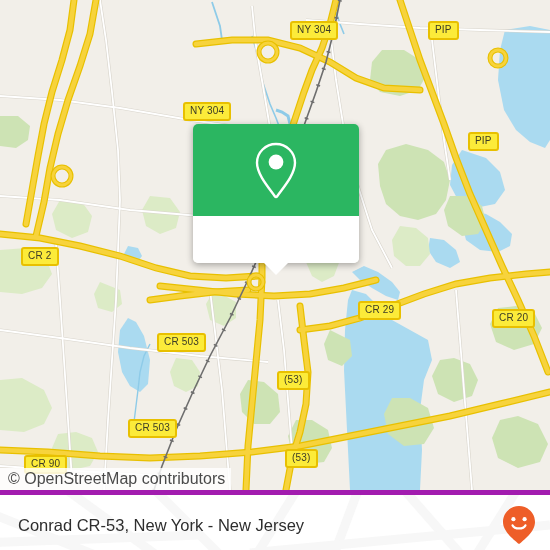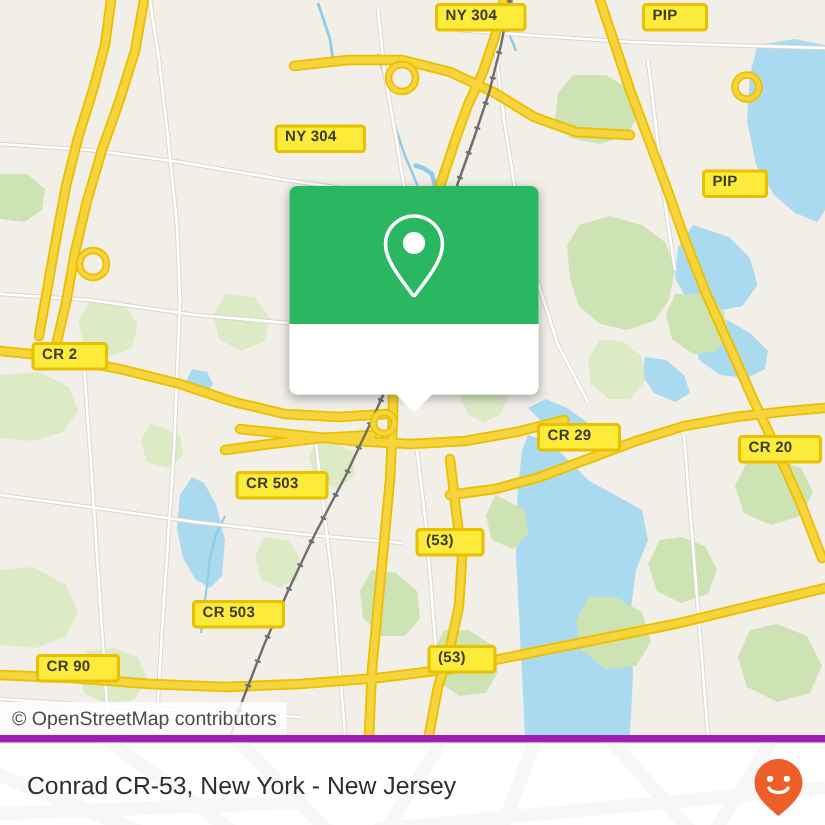--- a/index.html
+++ b/index.html
@@ -32,37 +32,38 @@
   #map-svg { position: absolute; left:0; top:0; }
 
   
   .shield {
     position: absolute;
     background: #FCEB3A;
     border: 2px solid #E8C000;
     border-radius: 3px;
     color: #3b3b27;
     font-family: "Liberation Sans", sans-serif;
-    font-weight: bold;
+    font-weight: normal;
     font-size: 10px;
     line-height: 12px;
-    padding: 1px 18px 2px 5px;
+    padding: 1px 5px 2px 5px;
     white-space: nowrap;
     letter-spacing: .2px;
     box-sizing: border-box;
+    margin-top: 19px;
   }
 
   
   #attribution {
     position: absolute;
     left: 0;
     bottom: 0;
     background: rgba(255,255,255,0.82);
     color: #4a4a4a;
-    font-size: 13px;
+    font-size: 16px;
     line-height: 17px;
     padding: 2px 6px 3px 8px;
     white-space: nowrap;
   }
 
   
   #popup {
     position: absolute;
     left: 193px;
     top: 124px;

